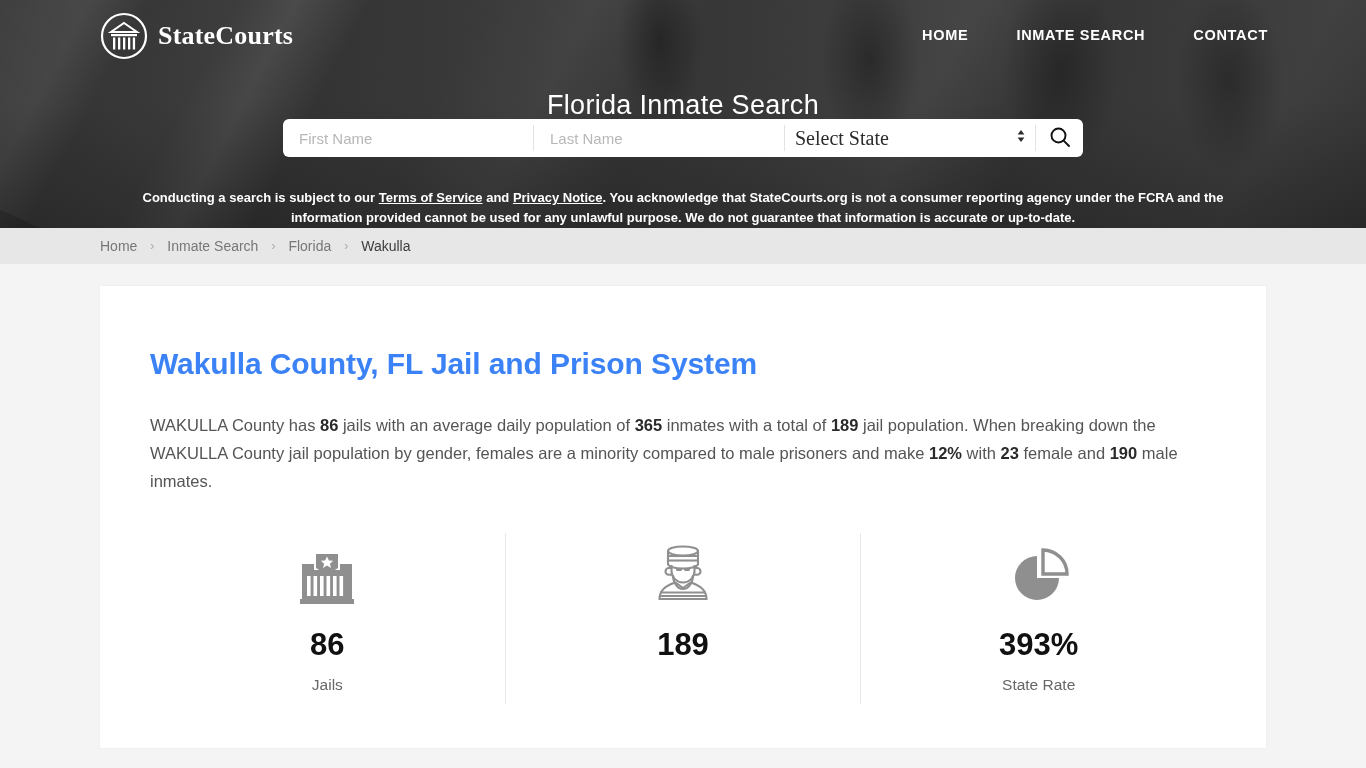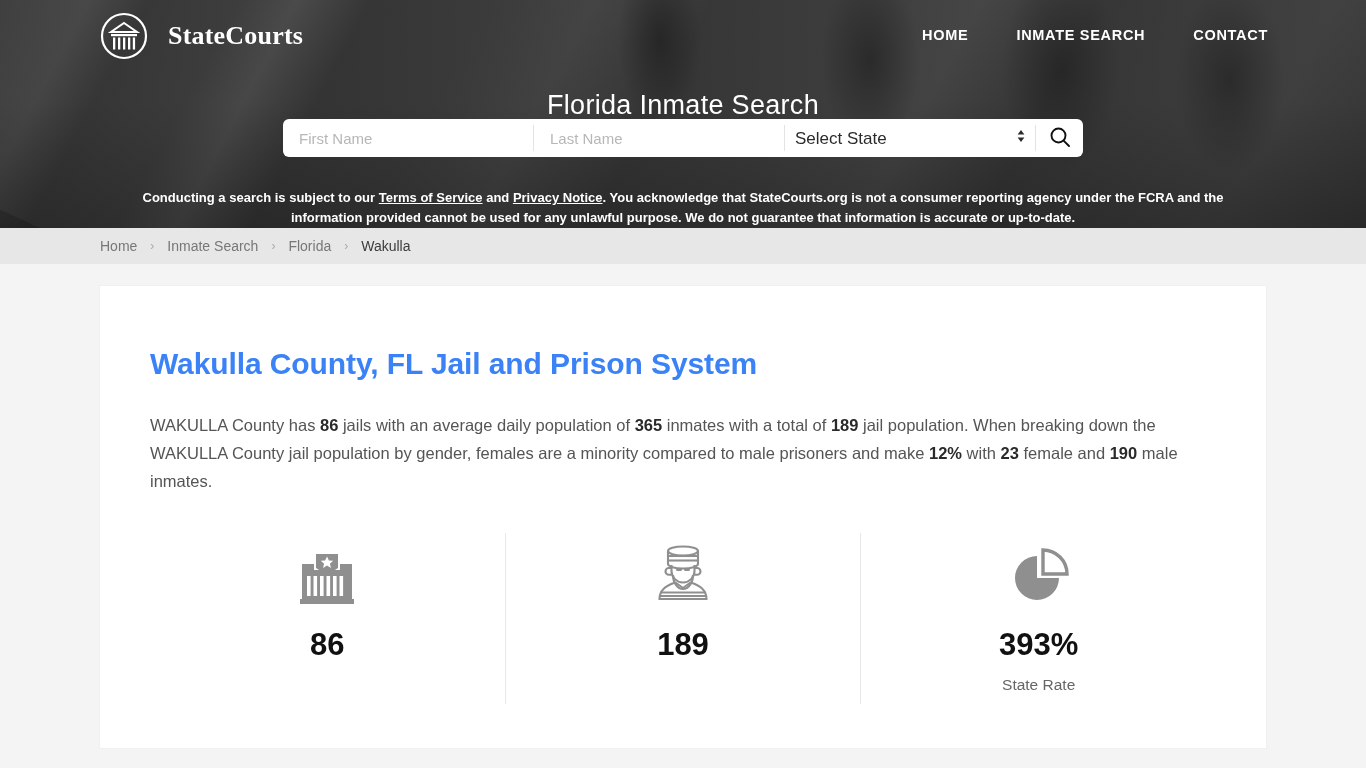--- a/index.html
+++ b/index.html
@@ -54,21 +54,21 @@
   }
   .hero-inner {
     position: relative;
     width: 1366px; height: 228px;
   }
 
   
   .logo {
     position: absolute;
     left: 100px; top: 12px;
-    display: flex; align-items: center; gap: 20px;
+    display: flex; align-items: center; gap: 10px;
     text-decoration: none;
   }
   .logo-mark {
     width: 48px; height: 48px; flex: 0 0 48px;
   }
   .logo-text {
     color: #ffffff;
     font-family: "Liberation Serif", serif;
     font-size: 26px;
     font-weight: 700;
@@ -129,22 +129,22 @@
   }
   .state-wrap {
     position: relative;
     width: 250px;
     display: flex; align-items: center;
   }
   .state-wrap select {
     -webkit-appearance: none; appearance: none;
     border: 0; outline: 0; background: transparent;
     width: 100%; height: 100%;
-    font-family: Liberation Sans, sans-serif;
-    font-size: 17px; color: #2b2b2b;
+    font-family: Liberation Serif, serif;
+    font-size: 20px; color: #2b2b2b;
     padding: 0 30px 0 10px;
   }
   .sel-arrows {
     position: absolute; right: 8px; top: 50%;
     transform: translateY(-50%);
     pointer-events: none;
   }
   .search-btn {
     width: 48px;
     background: #ffffff;
@@ -348,20 +348,21 @@
             <rect x="11" y="34" width="3.6" height="20" fill="#ffffff"></rect>
             <rect x="17.5" y="34" width="3.6" height="20" fill="#ffffff"></rect>
             <rect x="24" y="34" width="3.6" height="20" fill="#ffffff"></rect>
             <rect x="30.5" y="34" width="3.6" height="20" fill="#ffffff"></rect>
             <rect x="37" y="34" width="3.6" height="20" fill="#ffffff"></rect>
             <rect x="43.5" y="34" width="3.6" height="20" fill="#ffffff"></rect>
             <rect x="4" y="57" width="54" height="5" fill="#8f8f8f"></rect>
           </svg>
         </div>
         <div class="stat-value">86</div>
+        <div class="stat-label">Jails</div>
       </div>
 
       <div class="stat">
         <div class="stat-icon">
           <svg width="66" height="64" viewBox="0 0 66 64" aria-hidden="true" fill="none" stroke="#8f8f8f" stroke-width="2.1">
             <ellipse cx="33" cy="9" rx="15" ry="4.5"></ellipse>
             <path d="M18 9 v13 a15 4.5 0 0 0 30 0 v-13"></path>
             <line x1="18.4" y1="14" x2="47.6" y2="14"></line>
             <line x1="18.4" y1="18.5" x2="47.6" y2="18.5"></line>
             <path d="M21.5 23 v6 a11.5 11.5 0 0 0 23 0 v-6"></path>

